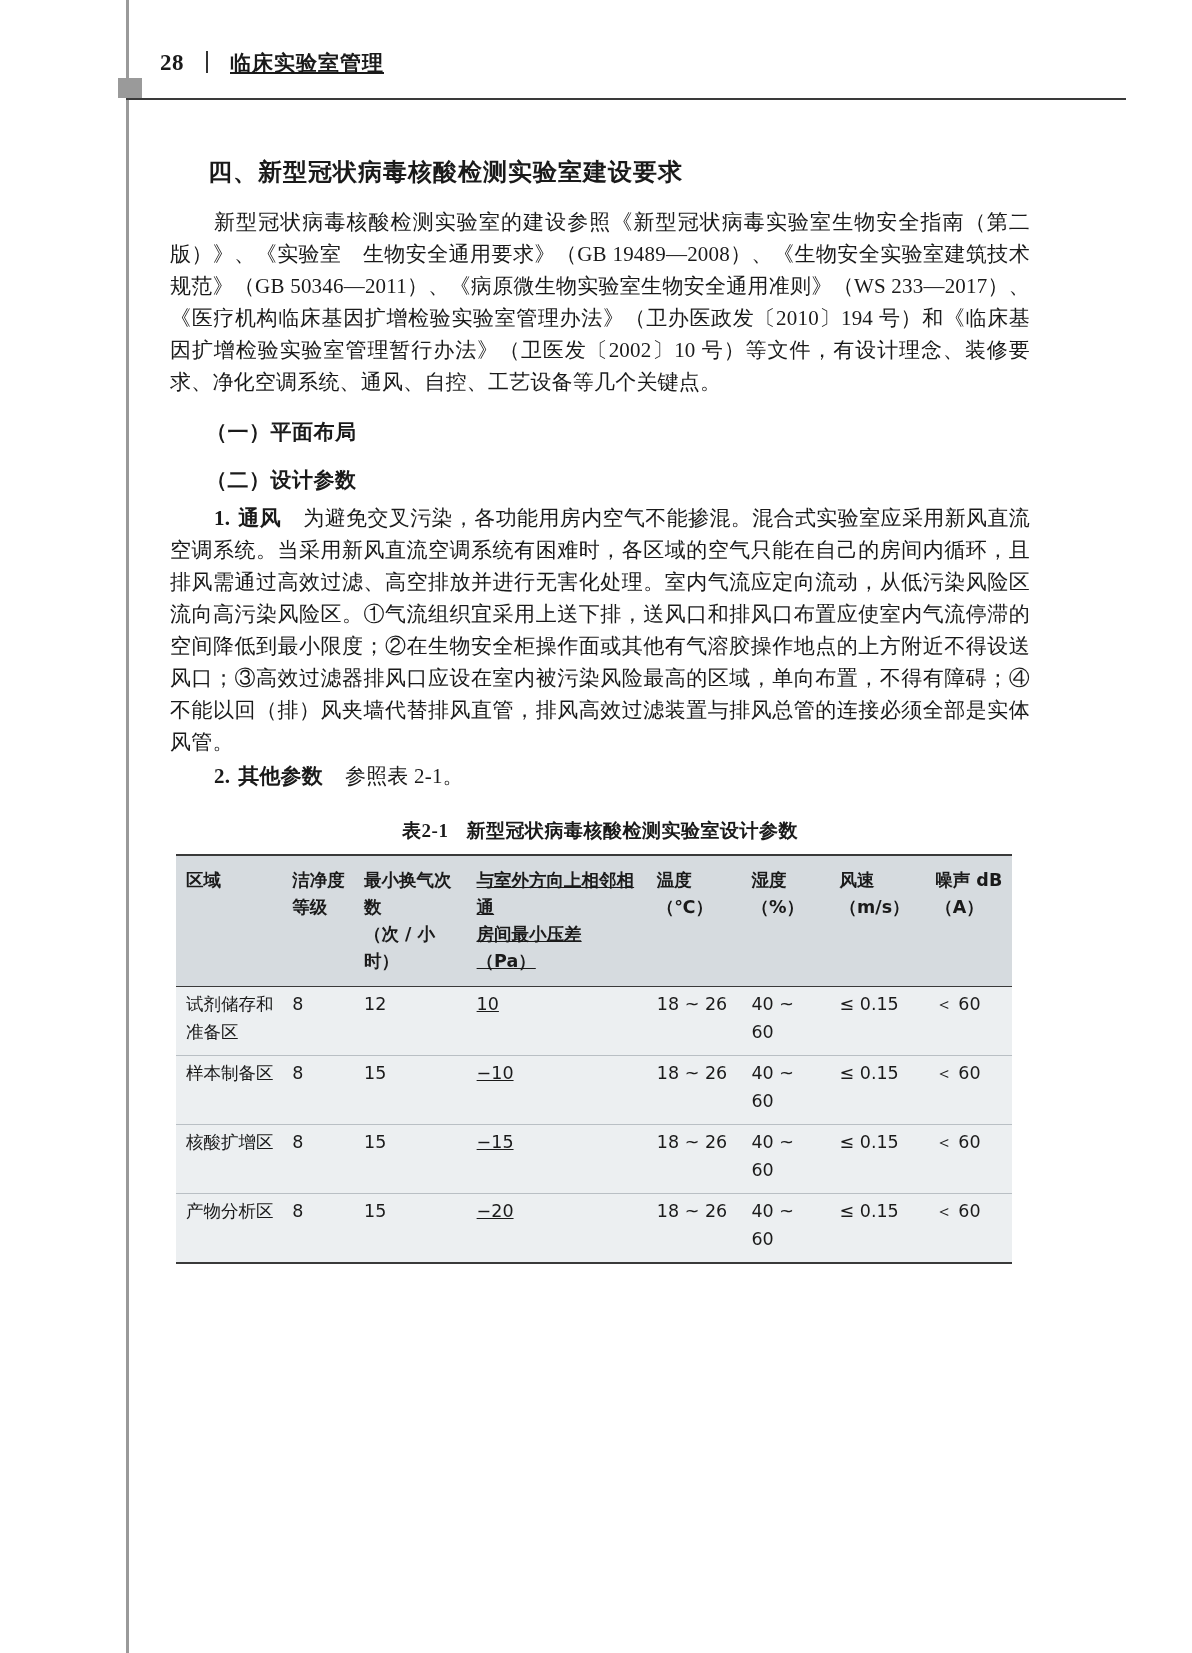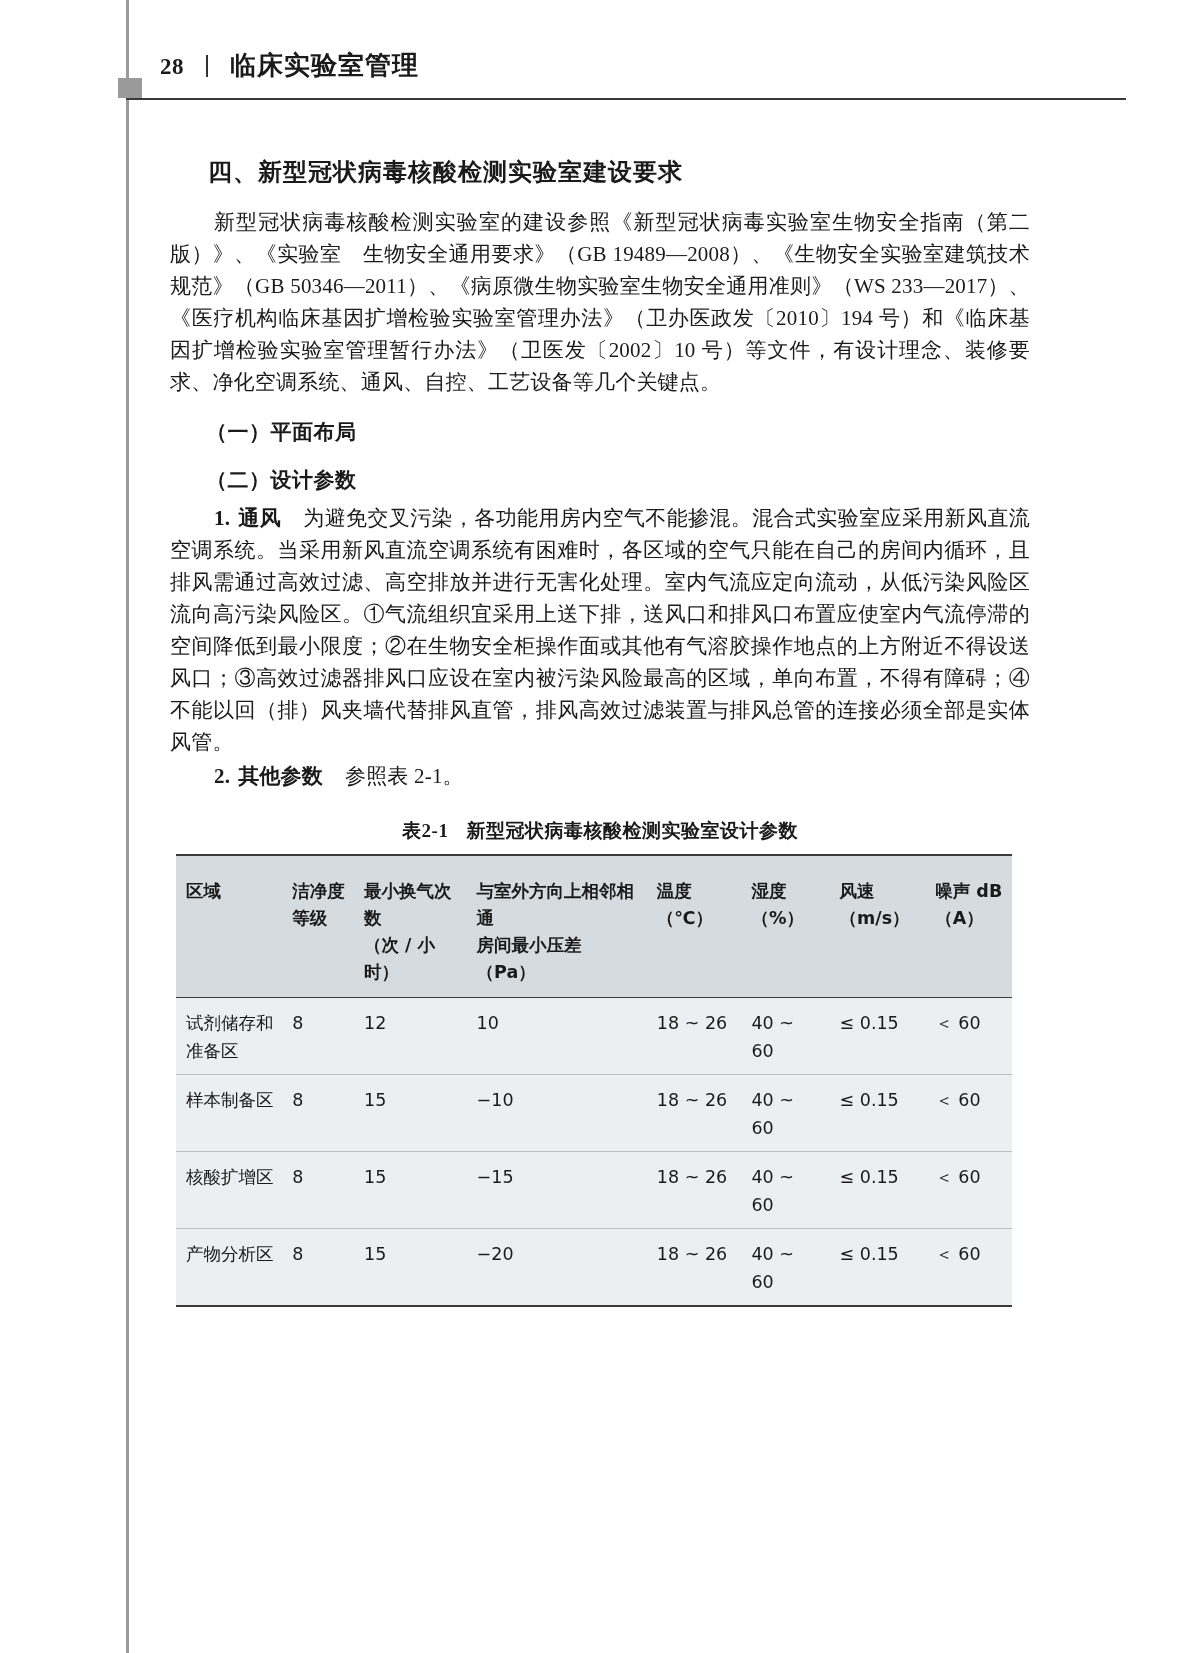--- a/index.html
+++ b/index.html
@@ -49,24 +49,25 @@
   }
   .header-sep {
     display: inline-block;
     width: 2px;
     height: 22px;
     background: #333;
     position: relative;
     top: 3px;
   }
   .header-title {
-    font-size: 26px;
+    font-size: 21px;
     font-weight: bold;
     font-family: "DejaVu Sans", sans-serif;
     letter-spacing: 1px;
+    text-decoration: underline;
   }
   .header-underline {
     position: absolute;
     left: 126px;
     top: 98px;
     width: 1000px;
     height: 2px;
     background: #3a3a3a;
   }
 
@@ -127,38 +128,38 @@
     margin: 0 0 0 6px;
     font-size: 17.5px;
     font-family: "DejaVu Sans", sans-serif;
     background: #eceff1;
   }
   table.params thead th {
     background: #d6dbdf;
     font-weight: bold;
     text-align: left;
     vertical-align: top;
-    padding: 22px 8px 11px 10px;
+    padding: 11px 8px 11px 10px;
     line-height: 27px;
     border-top: 2.2px solid #3a3a3a;
     border-bottom: 1.4px solid #3a3a3a;
   }
   table.params tbody td {
-    padding: 11px 8px 9px 10px;
+    padding: 3px 8px 9px 10px;
     line-height: 28px;
     vertical-align: top;
     border-bottom: 1px solid #b9bfc4;
   }
   table.params tbody tr:last-child td {
     border-bottom: 2.2px solid #3a3a3a;
   }
   .col-area   { width: 128px; }
   .col-clean  { width: 74px; }
   .col-ach    { width: 128px; }
-  .col-press  { width: 220px; }
+  .col-press  { width: 220px; text-decoration: underline; }
   .col-temp   { width: 88px; }
   .col-hum    { width: 80px; }
   .col-vel    { width: 82px; }
   .col-noise  { width: 80px; }
 </style>
 </head>
 <body>
 
 <div class="page">
 

